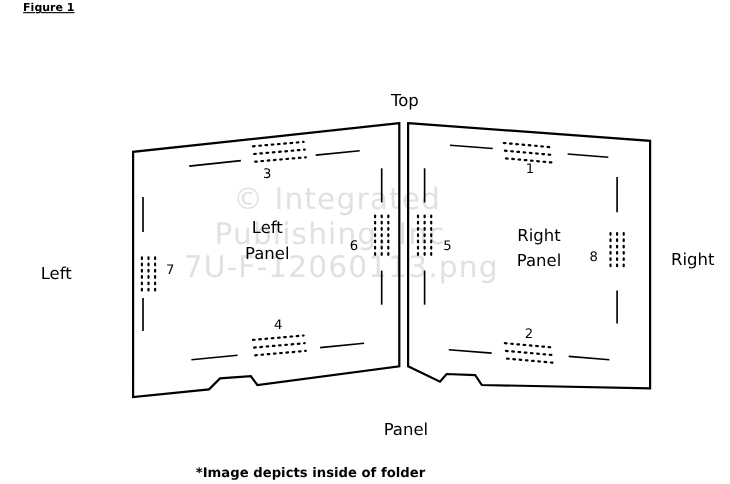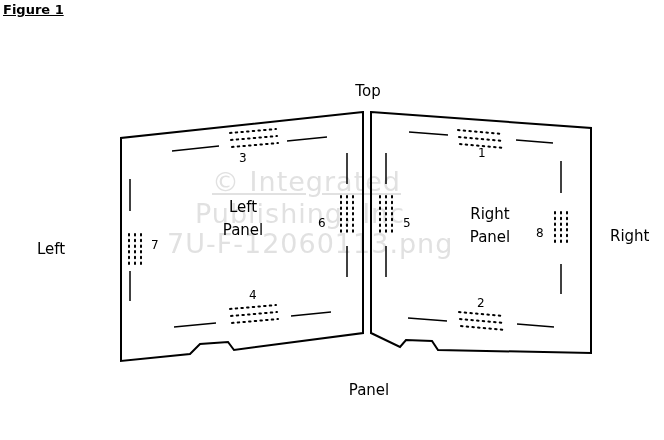--- a/index.html
+++ b/index.html
@@ -7,22 +7,22 @@
   body { font-family: "DejaVu Sans", "Liberation Sans", sans-serif; color: #000; }
   .canvas {
     position: relative;
     width: 664px;
     height: 440px;
     background: #ffffff;
     overflow: hidden;
   }
   .abs { position: absolute; }
   .figure-label {
-    left: 3px; top: 2px;
-    font-size: 13px; font-weight: bold;
+    left: 21px; top: 2px;
+    font-size: 10px; font-weight: bold;
     text-decoration: underline;
     z-index: 3;
   }
   .title {
     left: 378px; top: 36px;
     transform: translateX(-50%);
     font-size: 15px;
     letter-spacing: 0.4px;
     text-decoration: underline;
     white-space: nowrap;
@@ -58,21 +58,21 @@
     z-index: 3;
     white-space: nowrap;
   }
   .watermark {
     z-index: 1;
     color: #dcdcdc;
     opacity: 0.85;
     pointer-events: none;
   }
   .wm-line { position: absolute; font-size: 27px; letter-spacing: 1px; white-space: nowrap; }
-  .wm1 { left: 212px; top: 166px; text-decoration: underline; }
+  .wm1 { left: 212px; top: 166px; }
   .wm2 { left: 195px; top: 198px; }
   .wm3 { left: 156px; top: 228px; margin-left: 11px; }
   svg.diagram { position: absolute; left: 0; top: 0; z-index: 2; }
   .outline { fill: none; stroke: #000; stroke-width: 2; }
   .dash    { stroke: #000; stroke-width: 1.5; }
   .dots    { stroke: #000; stroke-width: 2; stroke-dasharray: 1.5 4.2; stroke-linecap: round; fill: none; }
 </style>
 </head>
 <body>
 
@@ -172,14 +172,15 @@
 
   <div class="abs panel-label panel-left-label">
     <div>Left</div>
     <div>Panel</div>
   </div>
   <div class="abs panel-label panel-right-label">
     <div>Right</div>
     <div>Panel</div>
   </div>
 
+  <div class="abs footnote">*Image depicts inside of folder</div>
 
 </div>
 
 </body></html>

